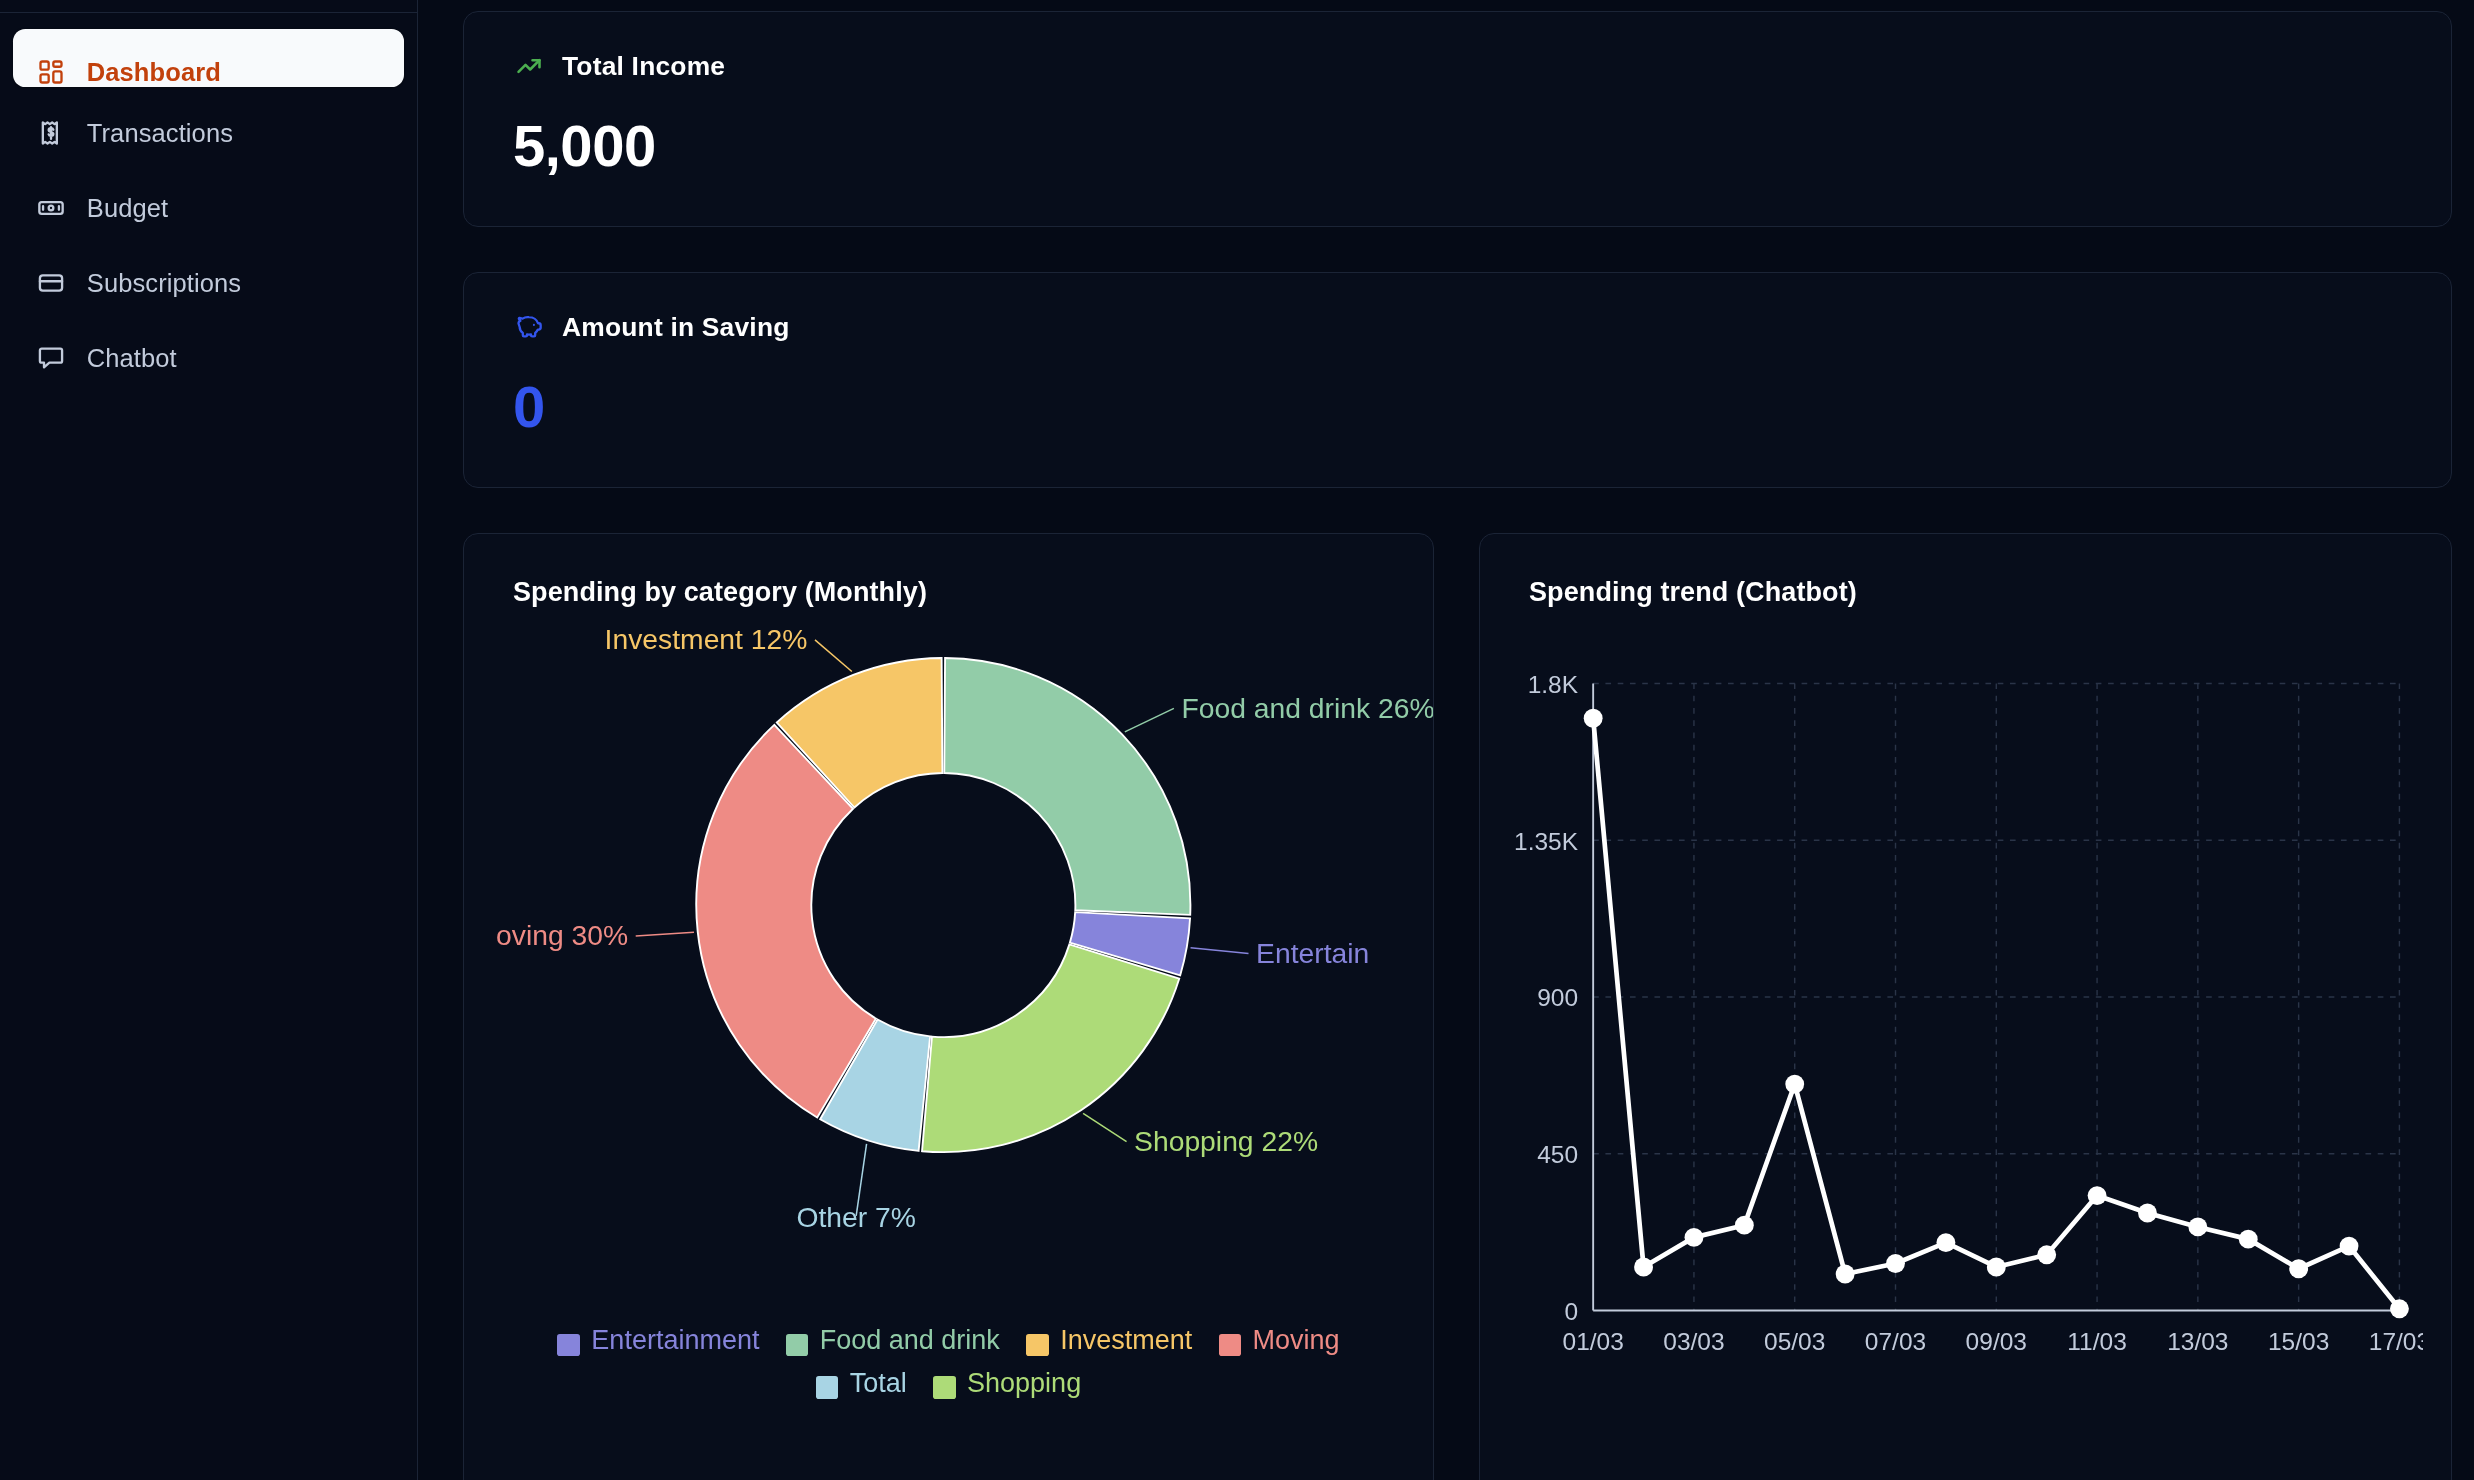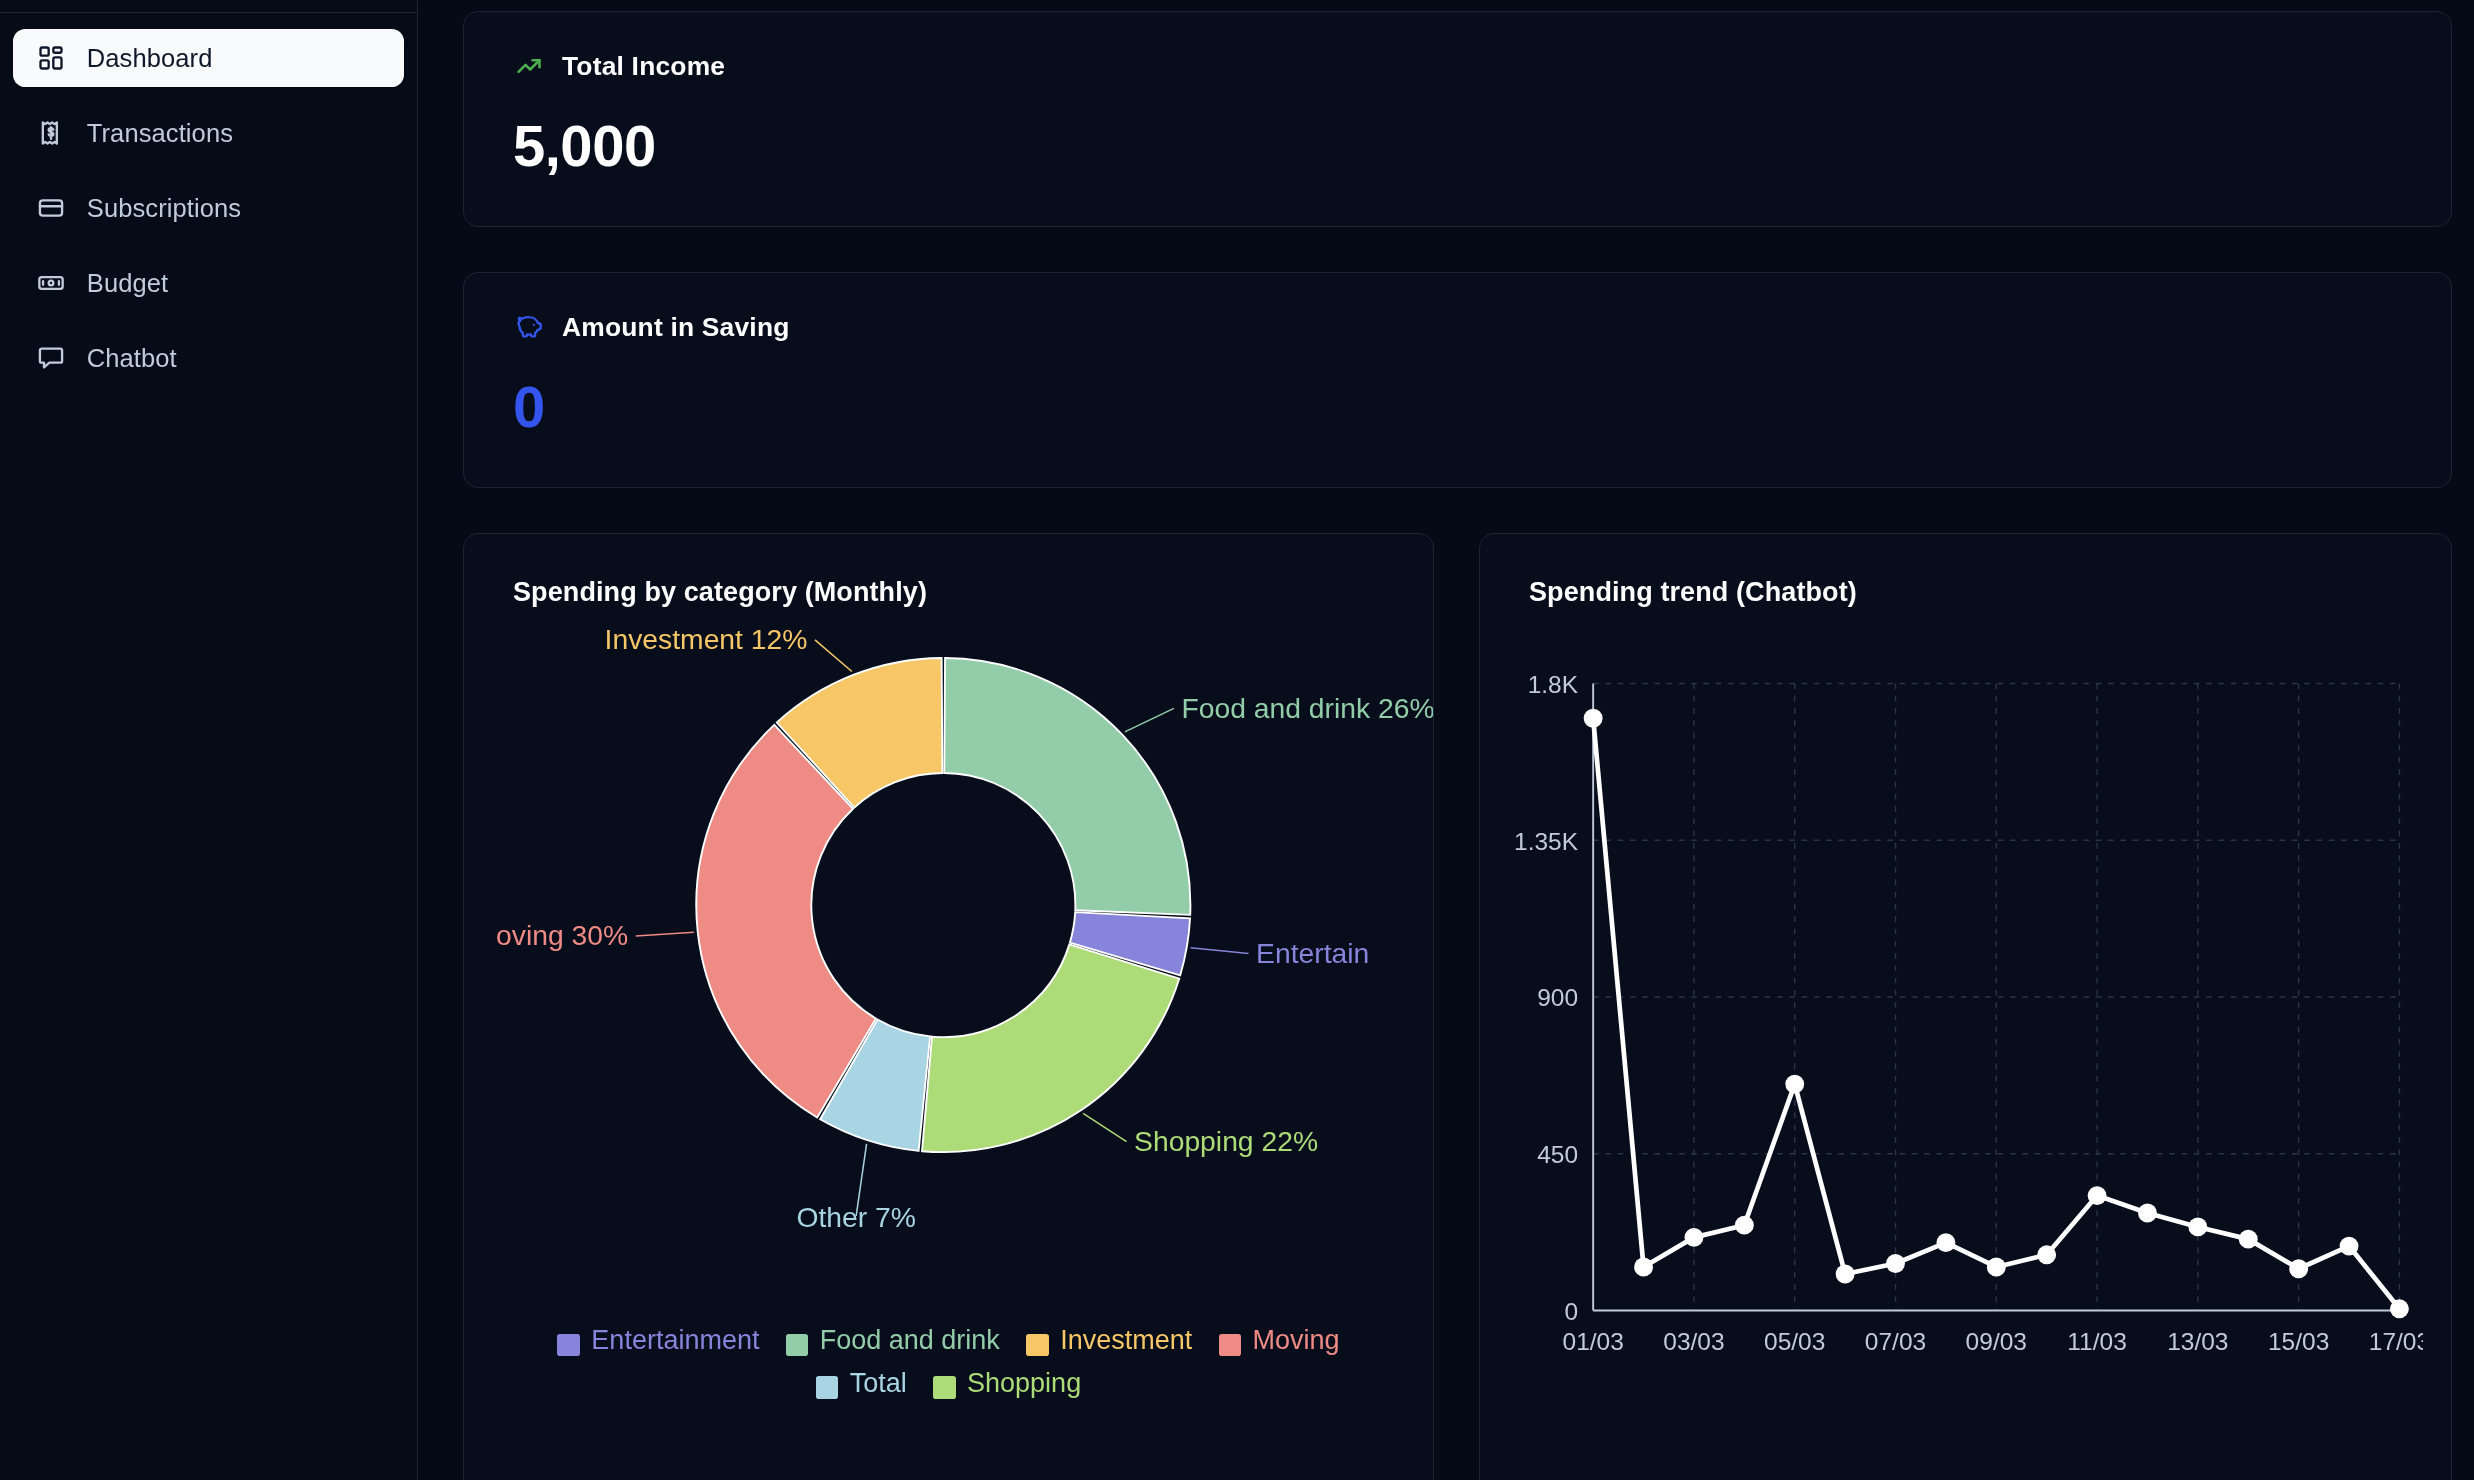--- a/index.html
+++ b/index.html
@@ -28,23 +28,24 @@
     display:flex; align-items:center; gap:21px;
     height:58px; padding:0 22.6px;
     border-radius:12.3px;
     color:#c2cbdb;
     font-size:25.5px;
     letter-spacing:0.1px;
     cursor:pointer;
     margin-bottom:17px;
   }
   .nav-item.active{
-    background:#f8fafc; color:#0f172a;
-    font-weight:400;
+    background:#f8fafc; color:#c2410c;
+    font-weight:700;
     box-shadow:0 0.9px 1.9px rgba(0,0,0,.35);
+    align-items:flex-end;
   }
   .nav-item .ico{
     width:30px;height:30px;display:flex;align-items:center;justify-content:center;flex:0 0 30px;
   }
   .nav-item svg{ width:28px; height:28px; display:block; }
 
   
   .main{
     flex:1 1 auto;
     padding:11.3px 22.6px 0 45px;
@@ -115,36 +116,36 @@
             <path d="M12 7v10M14 9.2a2 2 0 0 0-2-1.3c-1.2 0-2 .7-2 1.6s.8 1.4 2 1.7 2 .8 2 1.7-.8 1.6-2 1.6a2 2 0 0 1-2-1.3"></path>
           </svg>
         </span>
         <span>Transactions</span>
       </div>
 
 
       <div class="nav-item">
         <span class="ico">
           <svg viewBox="0 0 24 24" fill="none" stroke="currentColor" stroke-width="2" stroke-linecap="round" stroke-linejoin="round">
-            <rect x="2.5" y="5.5" width="19" height="13" rx="2.5"></rect>
-              <path d="M2.5 10.5h19"></path>
-          </svg>
-        </span>
-        <span>Subscriptions</span>
-      </div>
-
-      <div class="nav-item">
-        <span class="ico">
-          <svg viewBox="0 0 24 24" fill="none" stroke="currentColor" stroke-width="2" stroke-linecap="round" stroke-linejoin="round">
             <rect x="2" y="7" width="20" height="10" rx="2"></rect>
               <circle cx="12" cy="12" r="2"></circle>
             <path d="M5.2 10.5v3M18.8 10.5v3"></path>
           </svg>
         </span>
         <span>Budget</span>
+      </div>
+
+      <div class="nav-item">
+        <span class="ico">
+          <svg viewBox="0 0 24 24" fill="none" stroke="currentColor" stroke-width="2" stroke-linecap="round" stroke-linejoin="round">
+            <rect x="2.5" y="5.5" width="19" height="13" rx="2.5"></rect>
+              <path d="M2.5 10.5h19"></path>
+          </svg>
+        </span>
+        <span>Subscriptions</span>
       </div>
 
       <div class="nav-item">
         <span class="ico">
           <svg viewBox="0 0 24 24" fill="none" stroke="currentColor" stroke-width="2" stroke-linecap="round" stroke-linejoin="round">
             <path d="M20 4H4a1.5 1.5 0 0 0-1.5 1.5v9A1.5 1.5 0 0 0 4 16h2v4l4.6-4H20a1.5 1.5 0 0 0 1.5-1.5v-9A1.5 1.5 0 0 0 20 4z"></path>
           </svg>
         </span>
         <span>Chatbot</span>
       </div>

